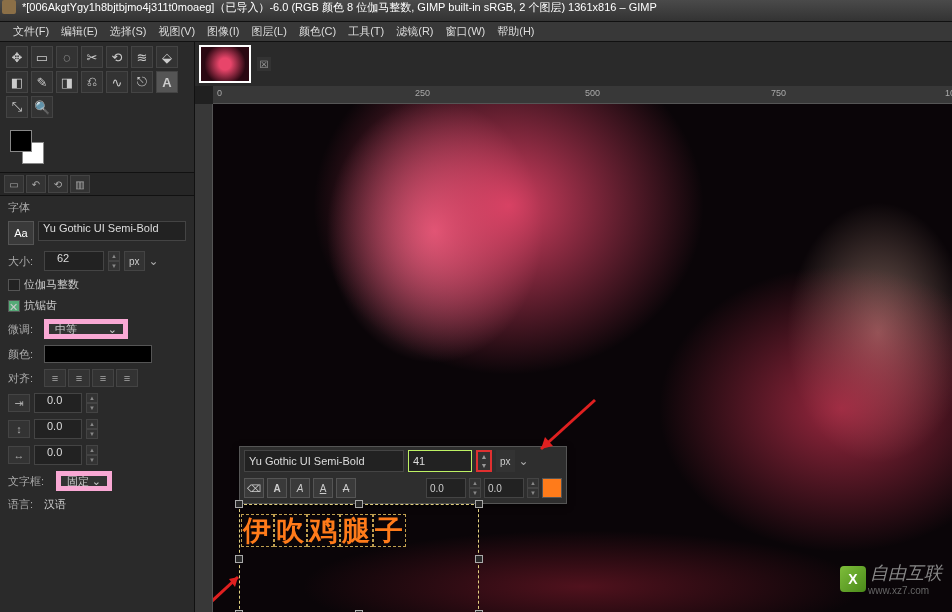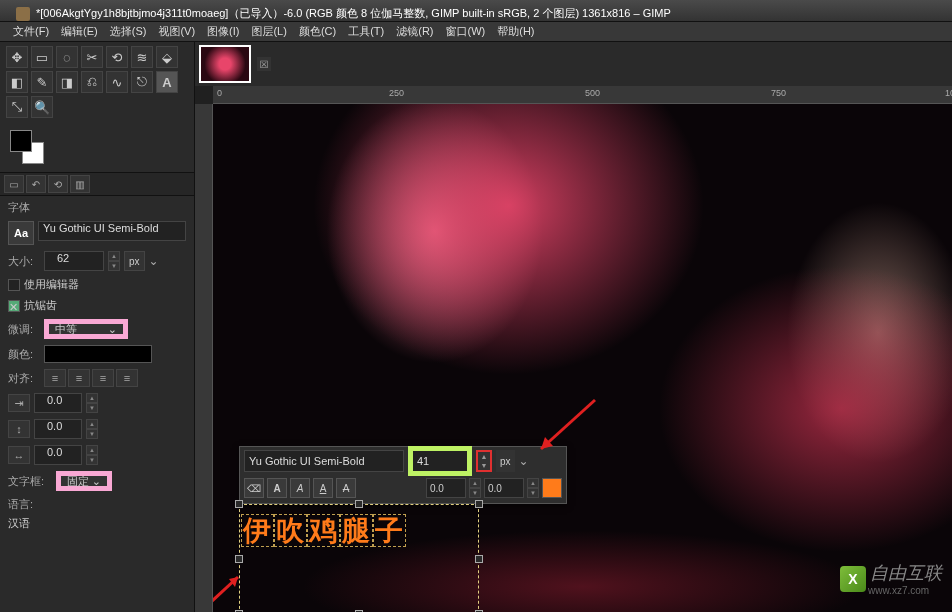--- a/index.html
+++ b/index.html
@@ -1,35 +1,35 @@
 <!DOCTYPE html>
 <html><head>
 <meta charset="utf-8">
 <style>
 *{box-sizing:border-box;margin:0;padding:0;font-family:"Microsoft YaHei",sans-serif;user-select:none}
 body{width:952px;height:612px;background:#202020;overflow:hidden;position:relative}
-.titlebar{height:22px;background:linear-gradient(#4a4a4a,#333);display:flex;align-items:flex-end;padding-left:16px;color:#fff;font-size:11px;border-bottom:1px solid #111}
+.titlebar{height:22px;background:linear-gradient(#4a4a4a,#333);display:flex;align-items:flex-start;padding-left:2px;color:#fff;font-size:11px;border-bottom:1px solid #111}
 .titlebar .gimp-icon{width:14px;height:14px;background:#8b6f47;margin-right:6px;border-radius:2px}
 .menubar{height:20px;background:#383838;display:flex;align-items:center;padding-left:7px;color:#ddd;font-size:11px;border-bottom:1px solid #111}
 .menubar span{padding:0 6px;cursor:default}
 .main{display:flex;height:570px}
 .left-panel{width:195px;background:#2a2a2a;border-right:1px solid #111;display:flex;flex-direction:column}
 .toolbox{padding:4px 6px;display:grid;grid-template-columns:repeat(7,22px);gap:3px}
 .tool{width:22px;height:22px;background:#333;border:1px solid #444;display:flex;align-items:center;justify-content:center;color:#ccc;font-size:13px}
 .tool.active{background:#555}
 .color-swatch{display:flex;padding:8px 10px}
 .fgbg{position:relative;width:34px;height:34px}
 .fgbg .fg{position:absolute;width:22px;height:22px;background:#000;border:1px solid #888;top:0;left:0}
 .fgbg .bg{position:absolute;width:22px;height:22px;background:#fff;border:1px solid #888;bottom:0;right:0}
 .tabs{display:flex;background:#262626;border-top:1px solid #111;border-bottom:1px solid #111;padding:2px 4px;gap:2px}
 .tabs .tab{width:20px;height:18px;background:#333;border:1px solid #444;display:flex;align-items:center;justify-content:center;color:#aaa;font-size:10px}
 .opts{padding:4px 8px;color:#ccc;font-size:11px;flex:1;overflow:hidden}
 .opts .head{font-size:11px;color:#bbb;margin-bottom:4px}
 .font-row{display:flex;gap:4px;margin-bottom:6px}
-.font-btn{width:26px;height:24px;background:#3a3a3a;border:1px solid #555;color:#fff;display:flex;align-items:center;justify-content:center;font-weight:bold}
+.font-btn{width:26px;height:24px;background:#3a3a3a;border:1px solid #555;color:#fff;display:flex;align-items:center;justify-content:center;font-weight:normal}
 .font-input{flex:1;background:#222;border:1px solid #444;color:#ddd;height:20px;padding:0 4px;font-size:11px}
 .row{display:flex;align-items:center;margin-bottom:6px;gap:4px}
 .row label{width:32px;color:#aaa}
 .num-input{background:#222;border:1px solid #444;color:#ddd;height:20px;width:60px;padding:0 12px;font-size:11px}
 .spinner{width:12px;height:20px;display:flex;flex-direction:column}
 .spinner div{flex:1;background:#333;border:1px solid #444;color:#888;font-size:6px;display:flex;align-items:center;justify-content:center}
 .unit{background:#333;border:1px solid #444;height:20px;padding:0 4px;color:#ccc;display:flex;align-items:center;font-size:10px}
 .chev{color:#aaa;font-size:12px}
 .chk{display:flex;align-items:center;gap:4px;margin-bottom:6px}
 .chk .box{width:12px;height:12px;background:#222;border:1px solid #555}
@@ -55,21 +55,21 @@
 .textbox{position:absolute;left:26px;top:400px;width:240px;height:110px;border:1px dashed #e0d080}
 .textbox .handle{position:absolute;width:8px;height:8px;background:#2a2a2a;border:1px solid #aaa}
 .h-tl{top:-5px;left:-5px}.h-tr{top:-5px;right:-5px}.h-bl{bottom:-5px;left:-5px}.h-br{bottom:-5px;right:-5px}
 .h-tm{top:-5px;left:50%;margin-left:-4px}.h-bm{bottom:-5px;left:50%;margin-left:-4px}
 .h-lm{left:-5px;top:50%;margin-top:-4px}.h-rm{right:-5px;top:50%;margin-top:-4px}
 .sampletext{position:absolute;left:28px;top:408px;font-size:28px;font-weight:600;color:#ff7b1a;letter-spacing:1px}
 .sampletext span{border:1px dashed #c0a050;padding:0 1px}
 .floating-toolbar{position:absolute;left:26px;top:342px;width:328px;height:58px;background:rgba(48,48,48,.96);border:1px solid #555;box-shadow:0 2px 6px rgba(0,0,0,.6)}
 .ft-row1{display:flex;align-items:center;height:28px;padding:2px 4px;gap:4px}
 .ft-font{flex:0 0 160px;background:#222;border:1px solid #444;height:22px;color:#ddd;font-size:11px;padding:0 4px;display:flex;align-items:center}
-.ft-size{width:64px;background:#222;border:5px solid #bef264;height:30px;color:#ddd;font-size:11px;padding:9px 4px;display:flex;align-items:center}
+.ft-size{width:64px;background:#222;border:1px solid #bef264;height:22px;color:#ddd;font-size:11px;padding:9px 4px;display:flex;align-items:center}
 .ft-spin{width:16px;height:22px;display:flex;flex-direction:column;border:2px solid #e03030}
 .ft-spin div{flex:1;background:#333;color:#999;font-size:7px;display:flex;align-items:center;justify-content:center}
 .ft-unit{background:#333;height:22px;padding:0 4px;color:#ccc;font-size:10px;display:flex;align-items:center}
 .ft-row2{display:flex;align-items:center;height:26px;padding:0 4px;gap:3px}
 .ft-btn{width:20px;height:20px;background:#3a3a3a;border:1px solid #555;color:#ccc;font-size:10px;display:flex;align-items:center;justify-content:center}
 .ft-num{width:40px;background:#222;border:1px solid #444;height:20px;color:#ccc;font-size:10px;display:flex;align-items:center;padding:0 3px}
 .ft-color{width:20px;height:20px;background:#ff7b1a;border:1px solid #555}
 .redarrow{position:absolute;pointer-events:none}
 .arrow1{left:-20px;top:455px;width:60px;height:60px}
 .arrow2{left:310px;top:290px;width:80px;height:70px}
@@ -146,21 +146,21 @@
         <div class="num-input">62</div>
         <div class="spinner">
             <div>▲</div>
             <div>▼</div>
           </div>
         <div class="unit">px</div>
         <span class="chev">⌄</span>
       </div>
       <div class="chk">
         <div class="box"></div>
-          <span>使用编辑器</span>
+          <span>位伽马整数</span>
       </div>
       <div class="chk">
         <div class="box" style="background:#5a7">✕</div>
           <span>抗锯齿</span>
       </div>
       <div class="row">
         <label>微调:</label>
         <div class="dd">
             <span>中等</span>
             <span>⌄</span>
@@ -203,35 +203,35 @@
             <div>▼</div>
           </div>
       </div>
       <div class="row">
         <label style="width:44px">文字框:</label>
         <div class="dd" style="width:56px">
             <span>固定</span>
             <span>⌄</span>
           </div>
       </div>
-      <div class="row" style="flex-direction:column;align-items:flex-start">
+      <div class="row" style="flex-direction:row;align-items:flex-start">
         <label>语言:</label>
         <span style="color:#ccc">汉语</span>
       </div>
     </div>
   </div>
 
   <div class="right-area">
     <div class="tabstrip">
       <div class="imgthumb"></div>
       <div class="close-x">☒</div>
     </div>
     <div class="ruler-h">
       <span style="left:4px">0</span>
-      <span style="left:176px">250</span>
+      <span style="left:202px">250</span>
       <span style="left:372px">500</span>
       <span style="left:558px">750</span>
       <span style="left:732px">1000</span>
     </div>
     <div class="ruler-v"></div>
     <div class="canvas">
       <div class="art"></div>
 
       <div class="floating-toolbar">
         <div class="ft-row1">

